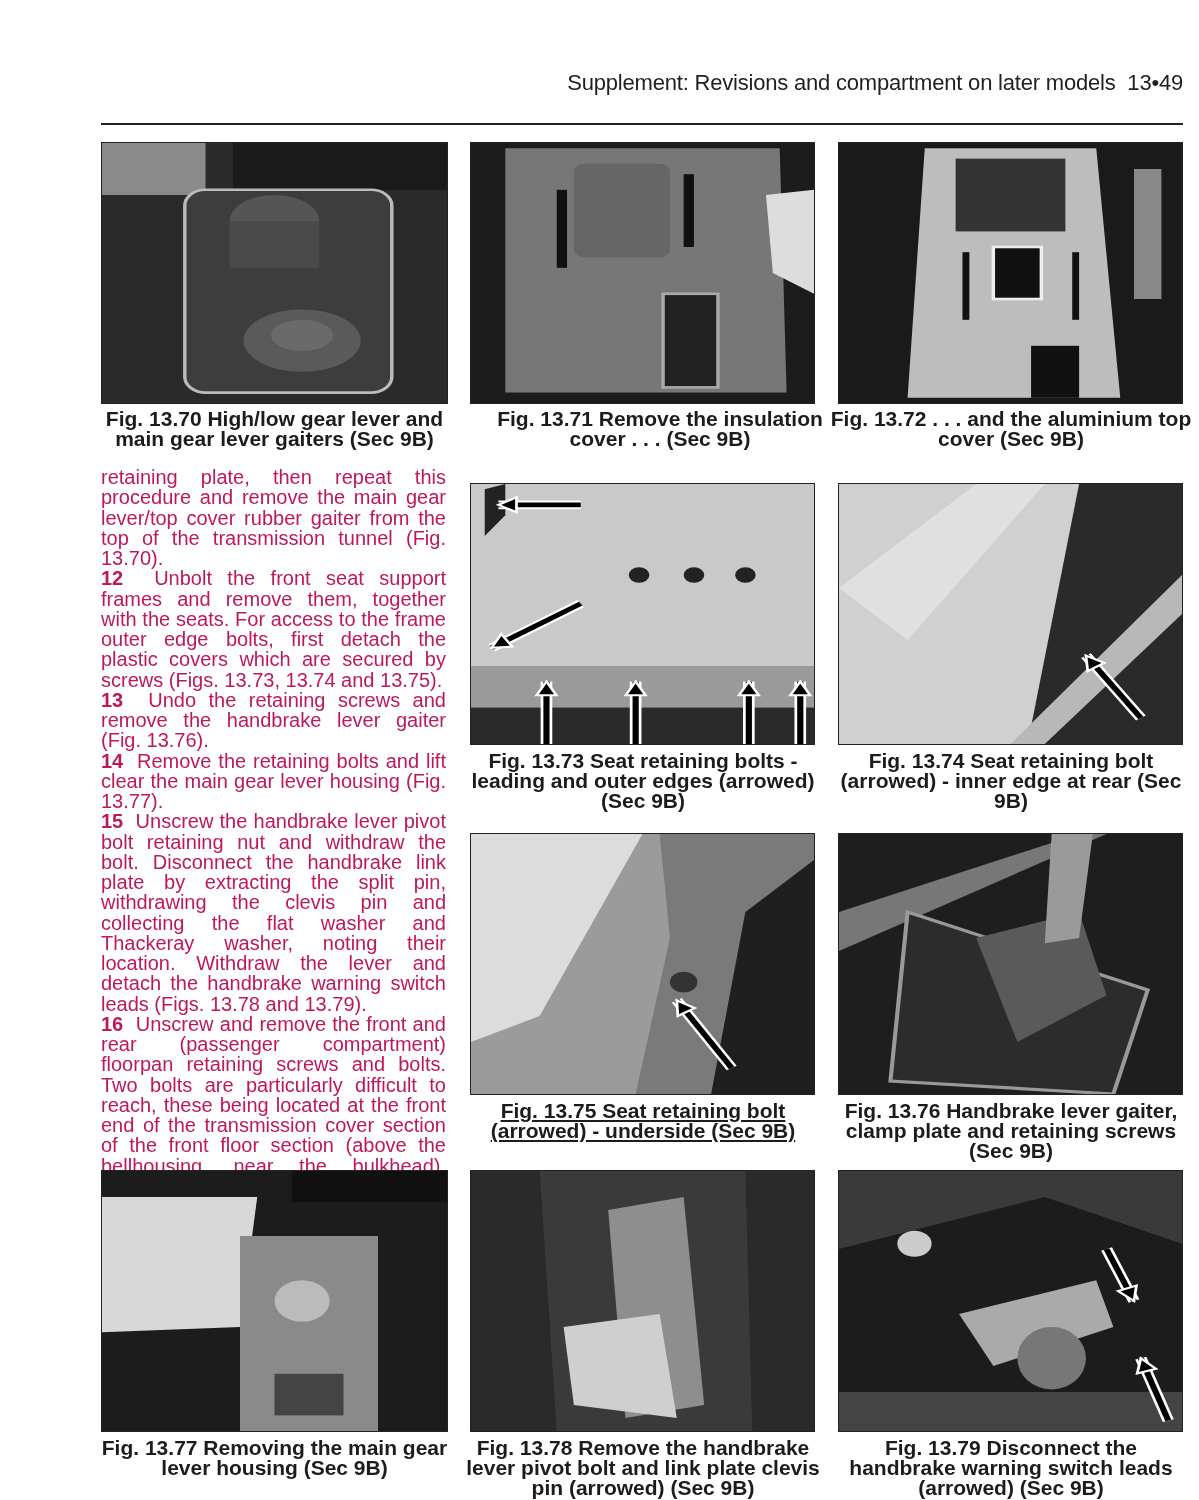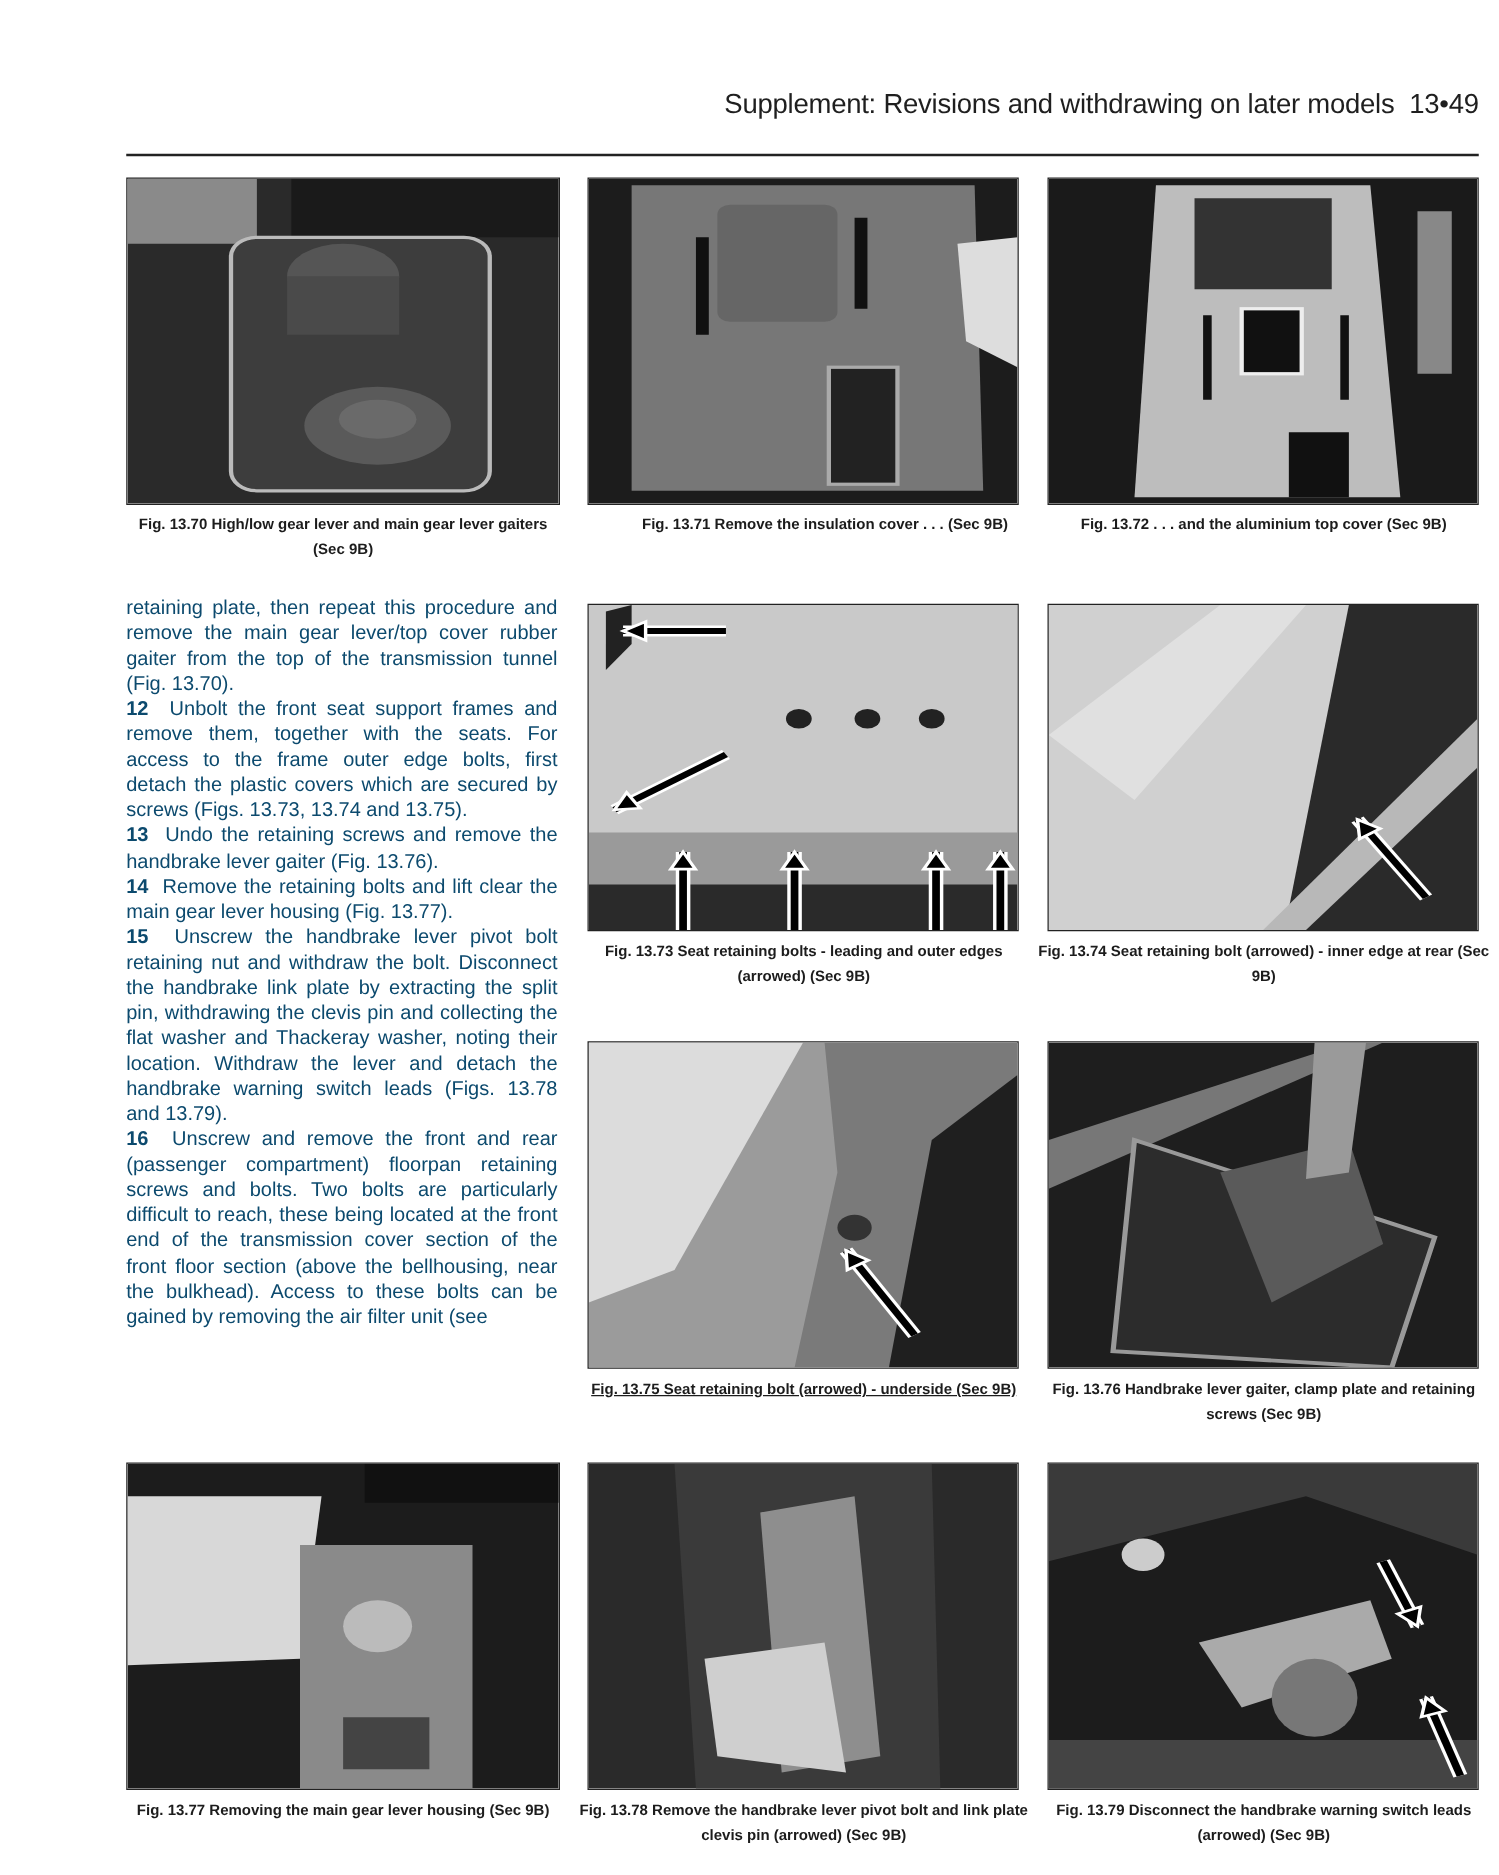--- a/index.html
+++ b/index.html
@@ -4,31 +4,31 @@
 <style>
   html, body { margin: 0; padding: 0; background: #ffffff; }
   body { width: 1199px; height: 1500px; position: relative; overflow: hidden; color: #1a1a1a;
          font-family: "Liberation Sans", "DejaVu Sans", sans-serif; }
   .header-title { position: absolute; right: 16px; top: 70px; font-size: 22px; color: #1f1f1f; letter-spacing: -0.2px; white-space: nowrap; }
   .header-rule { position: absolute; left: 101px; right: 16px; top: 123px; height: 2px; background: #222; }
 
   .fig { position: absolute; }
   .photo { position: absolute; border: 1px solid #222; overflow: hidden; box-sizing: border-box; }
   .photo svg { width: 100%; height: 100%; display: block; }
-  .caption { position: absolute; text-align: center; font-weight: bold; font-size: 12px; line-height: 20px; color: #1c1c1c; }
-
-  .body-text { position: absolute; left: 101px; top: 477px; width: 345px; font-size: 16px; line-height: 20.25px; color: #0c4a6e; text-align: justify; }
+  .caption { position: absolute; text-align: center; font-weight: bold; font-size: 21px; line-height: 20px; color: #1c1c1c; }
+
+  .body-text { position: absolute; left: 101px; top: 467px; width: 345px; font-size: 20px; line-height: 20.25px; color: #be185d; text-align: justify; }
   .body-text p { margin: 0; }
   .body-text .num { font-weight: bold; }
 </style>
 </head>
 <body>
 
 <div class="header-title">
-  <span>Supplement: Revisions and withdrawing on later models</span>&nbsp;
+  <span>Supplement: Revisions and compartment on later models</span>&nbsp;
   <span>13•49</span>
 </div>
 <div class="header-rule"></div>
 
 <div class="body-text">
   <p>retaining plate, then repeat this procedure and remove the main gear lever/top cover rubber gaiter from the top of the transmission tunnel (Fig. 13.70).</p>
   <p><span class="num">12</span>&nbsp; <span>Unbolt the front seat support frames and remove them, together with the seats. For access to the frame outer edge bolts, first detach the plastic covers which are secured by screws (Figs. 13.73, 13.74 and 13.75).</span></p>
   <p><span class="num">13</span>&nbsp; <span>Undo the retaining screws and remove the handbrake lever gaiter (Fig. 13.76).</span></p>
   <p><span class="num">14</span>&nbsp; <span>Remove the retaining bolts and lift clear the main gear lever housing (Fig. 13.77).</span></p>
   <p><span class="num">15</span>&nbsp; <span>Unscrew the handbrake lever pivot bolt retaining nut and withdraw the bolt. Disconnect the handbrake link plate by extracting the split pin, withdrawing the clevis pin and collecting the flat washer and Thackeray washer, noting their location. Withdraw the lever and detach the handbrake warning switch leads (Figs. 13.78 and 13.79).</span></p>

